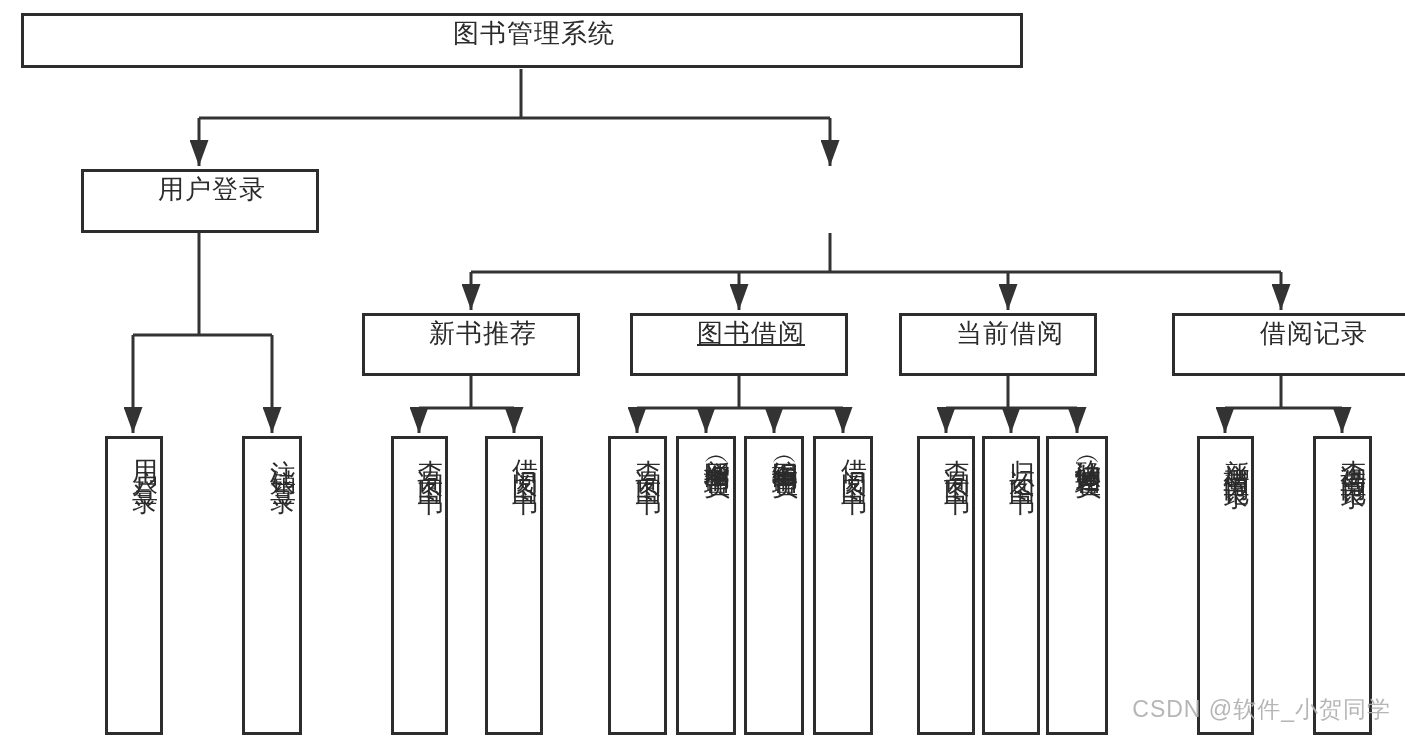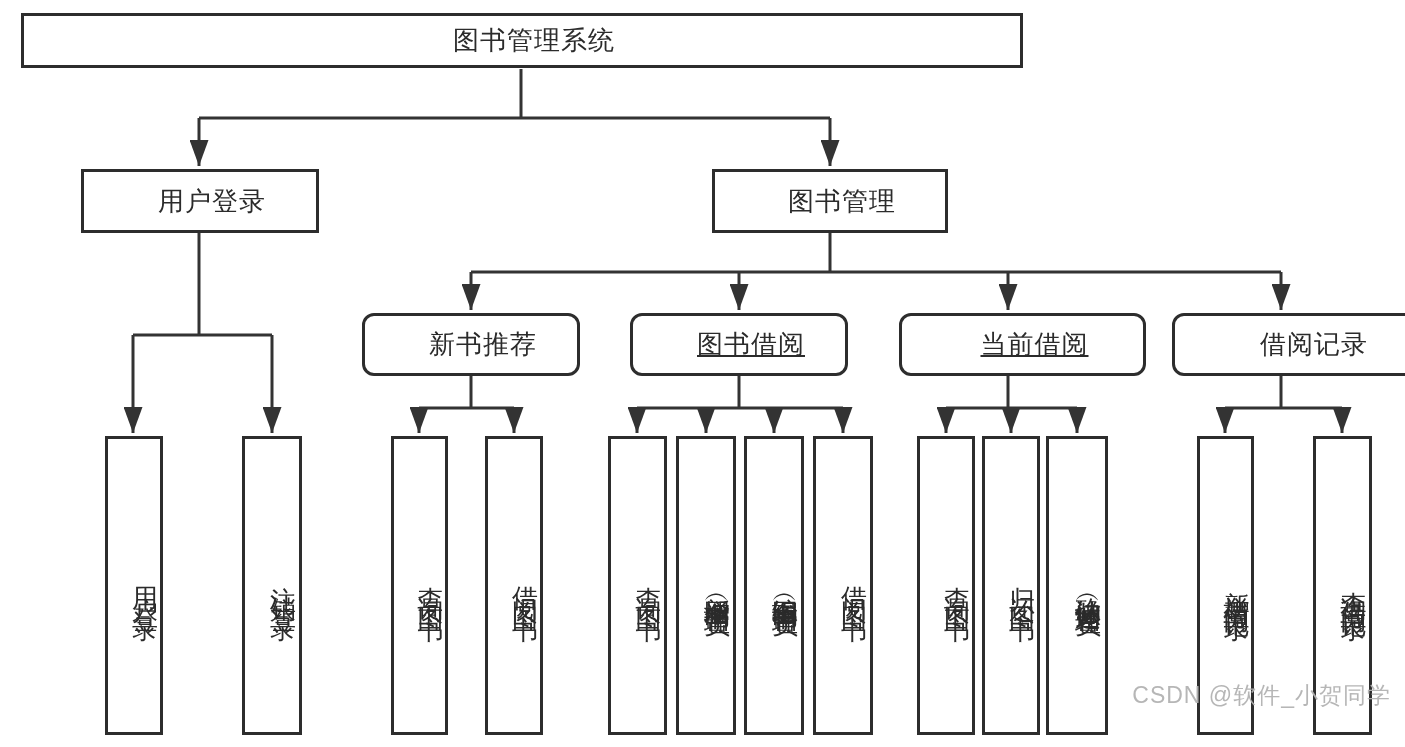--- a/index.html
+++ b/index.html
@@ -21,48 +21,48 @@
     width: 1405px;
     height: 747px;
     pointer-events: none;
   }
   .box {
     position: absolute;
     box-sizing: border-box;
     background: #ffffff;
     border: 3px solid #2d2d2d;
     display: flex;
-    align-items: center;
+    align-items: flex-start;
     justify-content: center;
     color: #2b2b2b;
     padding-left: 24px;
   }
   .h-label {
     font-size: 26px;
     letter-spacing: 1px;
     white-space: nowrap;
   }
   .root-box   { left: 21px;  top: 13px;  width: 1002px; height: 55px; }
   .lvl2       { top: 169px;  height: 64px; }
-  .lvl3       { top: 313px;  height: 63px; border-radius: 12px; }
+  .lvl3       { top: 313px;  height: 63px; }
   .leaf       { top: 436px;  height: 299px; }
   .vtext {
     writing-mode: vertical-rl;
     text-orientation: mixed;
     font-size: 26px;
     white-space: nowrap;
     color: #2b2b2b;
   }
   .sp-wide  { letter-spacing: 10px; }
   .sp-mid   { letter-spacing: 5px;  }
   .sp-tight { letter-spacing: 2px;  }
   .watermark {
     position: absolute;
     right: 14px;
-    top: 680px;
+    top: 694px;
     font-size: 23px;
     color: rgba(178, 178, 178, 0.95);
     letter-spacing: 1px;
     white-space: nowrap;
     z-index: 5;
   }
 </style>
 </head>
 <body>
 
@@ -118,31 +118,28 @@
     </g>
   </svg>
 
   <div class="box root-box">
     <span class="h-label">图书管理系统</span>
   </div>
 
   <div class="box lvl2" style="left:81px; width:238px;">
     <span class="h-label">用户登录</span>
   </div>
-  <div class="box lvl2" style="left:712px; width:236px;">
-    <span class="h-label">图书管理</span>
-  </div>
 
   <div class="box lvl3" style="left:362px; width:218px;">
     <span class="h-label">新书推荐</span>
   </div>
   <div class="box lvl3" style="left:630px; width:218px;text-decoration:underline;">
     <span class="h-label">图书借阅</span>
   </div>
-  <div class="box lvl3" style="left:899px; width:247px;text-decoration:underline;">
+  <div class="box lvl3" style="left:899px; width:198px;">
     <span class="h-label">当前借阅</span>
   </div>
   <div class="box lvl3" style="left:1172px; width:260px;">
     <span class="h-label">借阅记录</span>
   </div>
 
   <div class="box leaf" style="left:105px; width:58px;">
     <span class="vtext sp-wide">用户登录</span>
   </div>
   <div class="box leaf" style="left:242px; width:60px;">

